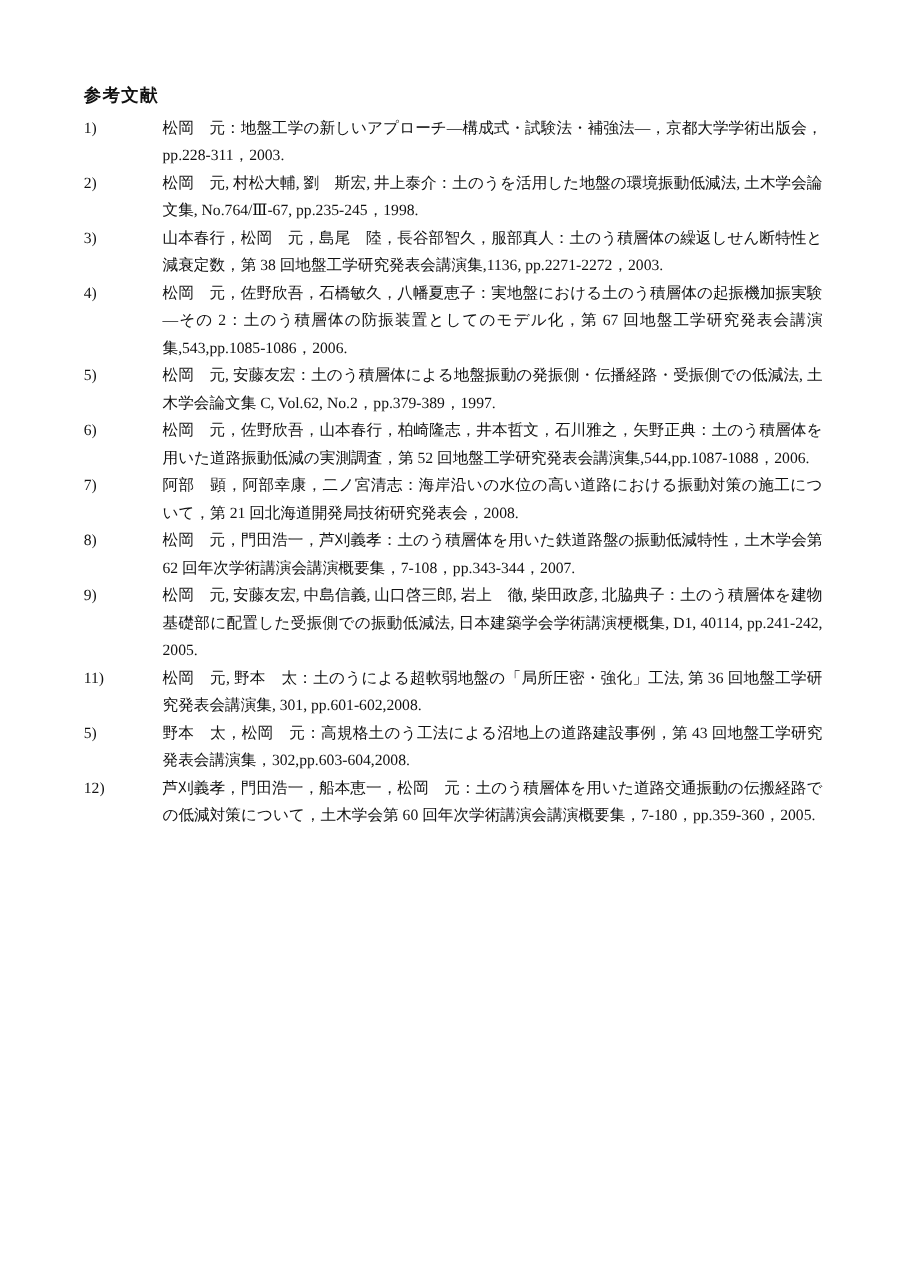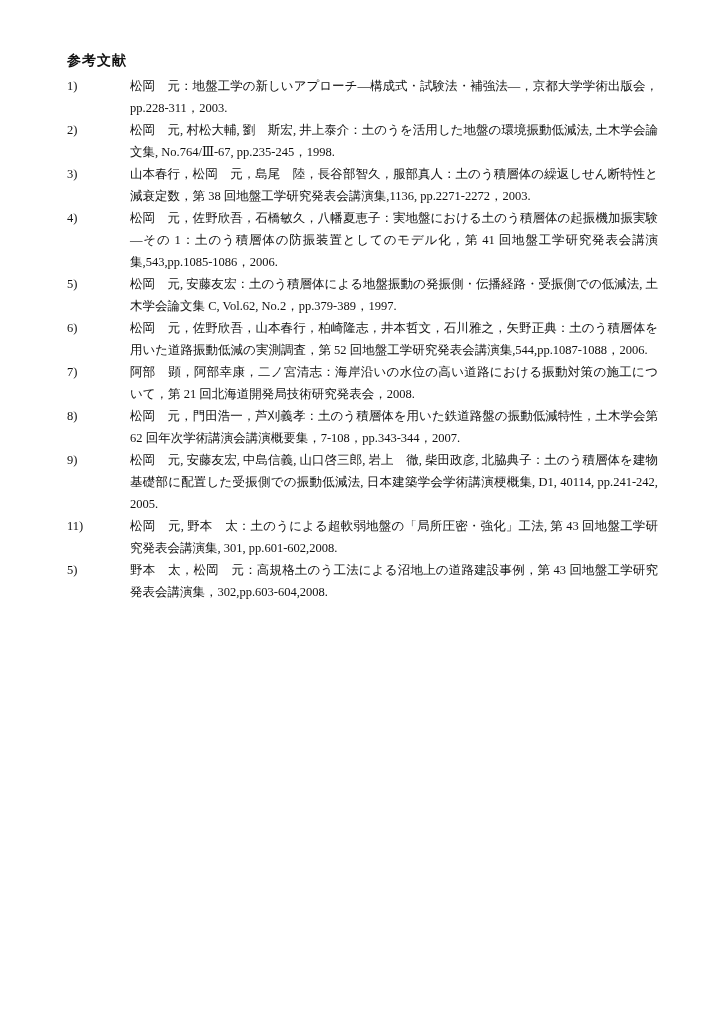--- a/index.html
+++ b/index.html
@@ -11,21 +11,21 @@
     font-family: "Liberation Serif", "DejaVu Serif", serif;
     color: #111111;
     overflow: hidden;
   }
   .page {
     position: absolute;
     left: 0; top: 0;
     width: 723px;
     height: 800px;
     background: #ffffff;
-    padding: 52px 65px 0 67px;
+    padding: 68px 65px 0 67px;
   }
   .doc-heading {
     font-family: "Liberation Sans", "DejaVu Sans", sans-serif;
     font-weight: bold;
     font-size: 14px;
     line-height: 16px;
     letter-spacing: 1px;
     margin-bottom: 7px;
     color: #111111;
   }
@@ -67,21 +67,21 @@
         <span class="ref-text">松岡　元, 村松大輔, 劉　斯宏, 井上泰介：土のうを活用した地盤の環境振動低減法, 土木学会論文集, No.764/Ⅲ-67, pp.235-245，1998.</span>
       </div>
 
       <div class="ref-item">
         <span class="ref-num">3)</span>
         <span class="ref-text">山本春行，松岡　元，島尾　陸，長谷部智久，服部真人：土のう積層体の繰返しせん断特性と減衰定数，第 38 回地盤工学研究発表会講演集,1136, pp.2271-2272，2003.</span>
       </div>
 
       <div class="ref-item">
         <span class="ref-num">4)</span>
-        <span class="ref-text">松岡　元，佐野欣吾，石橋敏久，八幡夏恵子：実地盤における土のう積層体の起振機加振実験—その 1：土のう積層体の防振装置としてのモデル化，第 41 回地盤工学研究発表会講演集,543,pp.1085-1086，2006.</span>
+        <span class="ref-text">松岡　元，佐野欣吾，石橋敏久，八幡夏恵子：実地盤における土のう積層体の起振機加振実験—その 2：土のう積層体の防振装置としてのモデル化，第 67 回地盤工学研究発表会講演集,543,pp.1085-1086，2006.</span>
       </div>
 
       <div class="ref-item">
         <span class="ref-num">5)</span>
         <span class="ref-text">松岡　元, 安藤友宏：土のう積層体による地盤振動の発振側・伝播経路・受振側での低減法, 土木学会論文集 C, Vol.62, No.2，pp.379-389，1997.</span>
       </div>
 
       <div class="ref-item">
         <span class="ref-num">6)</span>
         <span class="ref-text">松岡　元，佐野欣吾，山本春行，柏崎隆志，井本哲文，石川雅之，矢野正典：土のう積層体を用いた道路振動低減の実測調査，第 52 回地盤工学研究発表会講演集,544,pp.1087-1088，2006.</span>
@@ -97,22 +97,26 @@
         <span class="ref-text">松岡　元，門田浩一，芦刈義孝：土のう積層体を用いた鉄道路盤の振動低減特性，土木学会第 62 回年次学術講演会講演概要集，7-108，pp.343-344，2007.</span>
       </div>
 
       <div class="ref-item">
         <span class="ref-num">9)</span>
         <span class="ref-text">松岡　元, 安藤友宏, 中島信義, 山口啓三郎, 岩上　徹, 柴田政彦, 北脇典子：土のう積層体を建物基礎部に配置した受振側での振動低減法, 日本建築学会学術講演梗概集, D1, 40114, pp.241-242, 2005.</span>
       </div>
 
       <div class="ref-item">
         <span class="ref-num">11)</span>
-        <span class="ref-text">松岡　元, 野本　太：土のうによる超軟弱地盤の「局所圧密・強化」工法, 第 43 回地盤工学研究発表会講演集, 301, pp.601-602,2008.</span>
+        <span class="ref-text">松岡　元, 野本　太：土のうによる超軟弱地盤の「局所圧密・強化」工法, 第 36 回地盤工学研究発表会講演集, 301, pp.601-602,2008.</span>
       </div>
 
       <div class="ref-item">
         <span class="ref-num">5)</span>
         <span class="ref-text">野本　太，松岡　元：高規格土のう工法による沼地上の道路建設事例，第 43 回地盤工学研究発表会講演集，302,pp.603-604,2008.</span>
       </div>
 
+      <div class="ref-item">
+        <span class="ref-num">12)</span>
+        <span class="ref-text">芦刈義孝，門田浩一，船本恵一，松岡　元：土のう積層体を用いた道路交通振動の伝搬経路での低減対策について，土木学会第 60 回年次学術講演会講演概要集，7-180，pp.359-360，2005.</span>
+      </div>
     </div>
 </div>
 
 </body></html>

